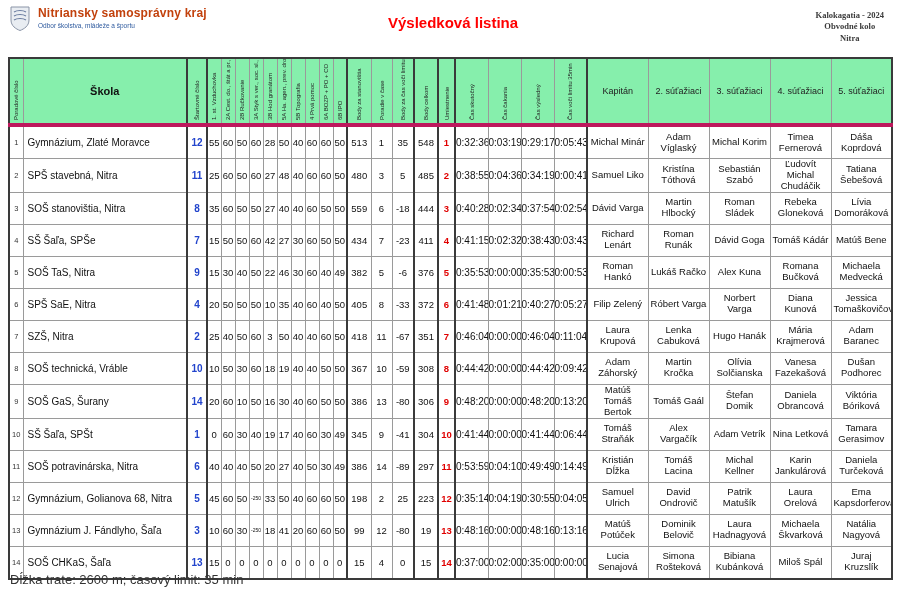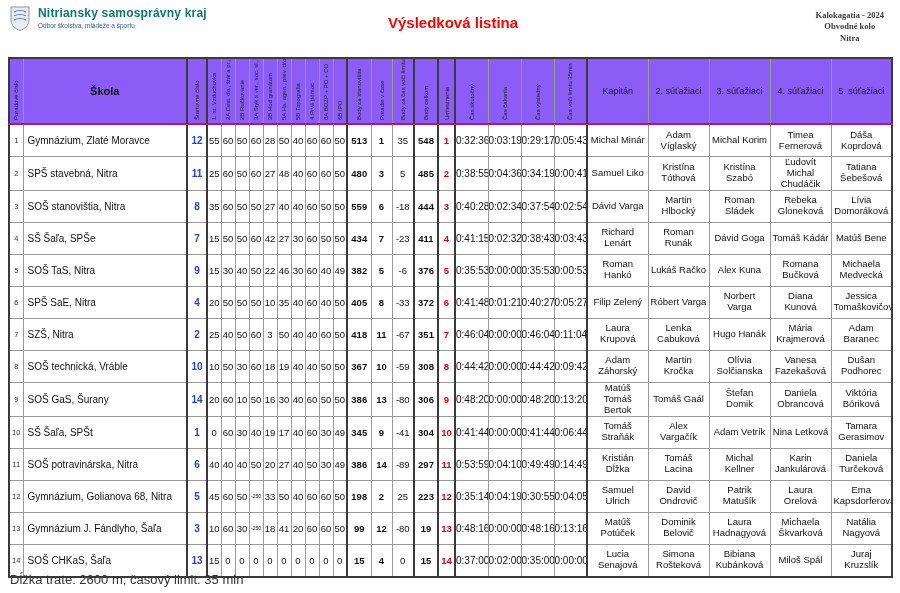--- a/index.html
+++ b/index.html
@@ -1,44 +1,44 @@
 <!DOCTYPE html>
 <html><head>
 <meta charset="utf-8">
 <style>
   html,body{margin:0;padding:0;background:#ffffff;}
   body{width:900px;height:593px;font-family:"Liberation Sans",sans-serif;position:relative;overflow:hidden;color:#111;}
 
   
   .page-header{position:absolute;top:4px;left:0;width:100%;height:50px;}
   .org{position:absolute;left:10px;top:2px;display:flex;gap:8px;align-items:flex-start;}
-  .org-text .org-name{font-size:12px;font-weight:bold;color:#0f766e;letter-spacing:.2px;}
+  .org-text .org-name{font-size:12px;font-weight:bold;color:#c2410c;letter-spacing:.2px;}
   .org-text .org-dept{font-size:6.5px;color:#2e5brown;color:#2e5a9e;margin-top:2px;}
   .doc-title{position:absolute;left:388px;top:10px;font-size:15px;font-weight:bold;color:#ff0000;}
   .event-block{position:absolute;right:16px;top:6px;text-align:center;font-size:8.5px;font-weight:bold;color:#3b3b3b;line-height:1.35;font-family:Liberation Serif, serif;}
 
   
   .tbl-wrap{position:absolute;top:57px;left:8px;}
   table{border-collapse:collapse;table-layout:fixed;width:883px;border:2px solid #3a3a3a;}
   th,td{border:1px solid #9a9a9a;padding:0;overflow:hidden;}
-  thead th{height:64px;background:#8b5cf6;font-weight:normal;vertical-align:middle;border-bottom:2px solid #be185d;}
+  thead th{height:64px;background:#86efac;font-weight:normal;vertical-align:middle;border-bottom:4px solid #be185d;}
   th.rot{vertical-align:middle;}
   th.rot .v{writing-mode:vertical-rl;transform:rotate(180deg);font-size:6px;line-height:1;white-space:nowrap;height:60px;margin:0 auto;display:block;text-align:left;padding-top:2px;color:#222;}
   th.h-school{font-size:11px;font-weight:bold;color:#111;}
   th.h-name{font-size:9px;color:#222;}
   th .red{color:#e00000;}
   .sep-l{border-left:2px solid #3a3a3a !important;}
 
   tbody td{height:31px;font-size:9.5px;text-align:center;vertical-align:middle;color:#111;background:#fff;}
   td.c-num{font-size:7.5px;color:#333;}
   td.c-school{text-align:left;padding-left:4px;font-size:10px;}
   td.c-start{color:#2244cc;font-weight:bold;font-size:10px;}
   td.c-st{font-size:9.5px;}
   td.c-st.tiny{font-size:5px;}
-  td.c-bzs,td.c-pvc,td.c-bc{font-weight:bold;}
+  td.c-bzs,td.c-pvc,td.c-bc{font-weight:normal;}
   td.c-um{color:#e00000;font-weight:bold;}
   td.c-time{font-size:10px;}
   td.c-name{font-size:9.5px;line-height:1.15;padding:0 2px;}
 
   
   .footnote{position:absolute;left:10px;top:572px;font-size:13px;color:#333;}
 
   
   .crest{width:20px;height:25px;flex:0 0 auto;}
 </style>
@@ -216,21 +216,21 @@
     <td class="c-pvc">3</td>
     <td class="c-bzc">5</td>
     <td class="c-bc sep-l">485</td>
     <td class="c-um sep-l">2</td>
     <td class="c-time sep-l">0:38:55</td>
     <td class="c-time">0:04:36</td>
     <td class="c-time">0:34:19</td>
     <td class="c-time">0:00:41</td>
     <td class="c-name sep-l">Samuel Liko</td>
     <td class="c-name">Kristína Tóthová</td>
-    <td class="c-name">Kristína Szabó</td>
+    <td class="c-name">Sebastián Szabó</td>
     <td class="c-name">Ľudovít Michal Chudáčik</td>
     <td class="c-name">Tatiana Šebešová</td>
   </tr>
         <tr>
     <td class="c-num">3</td>
     <td class="c-school">SOŠ stanovištia, Nitra</td>
     <td class="c-start sep-l">8</td>
     <td class="c-st sep-l">35</td>
     <td class="c-st">60</td>
     <td class="c-st">50</td>

